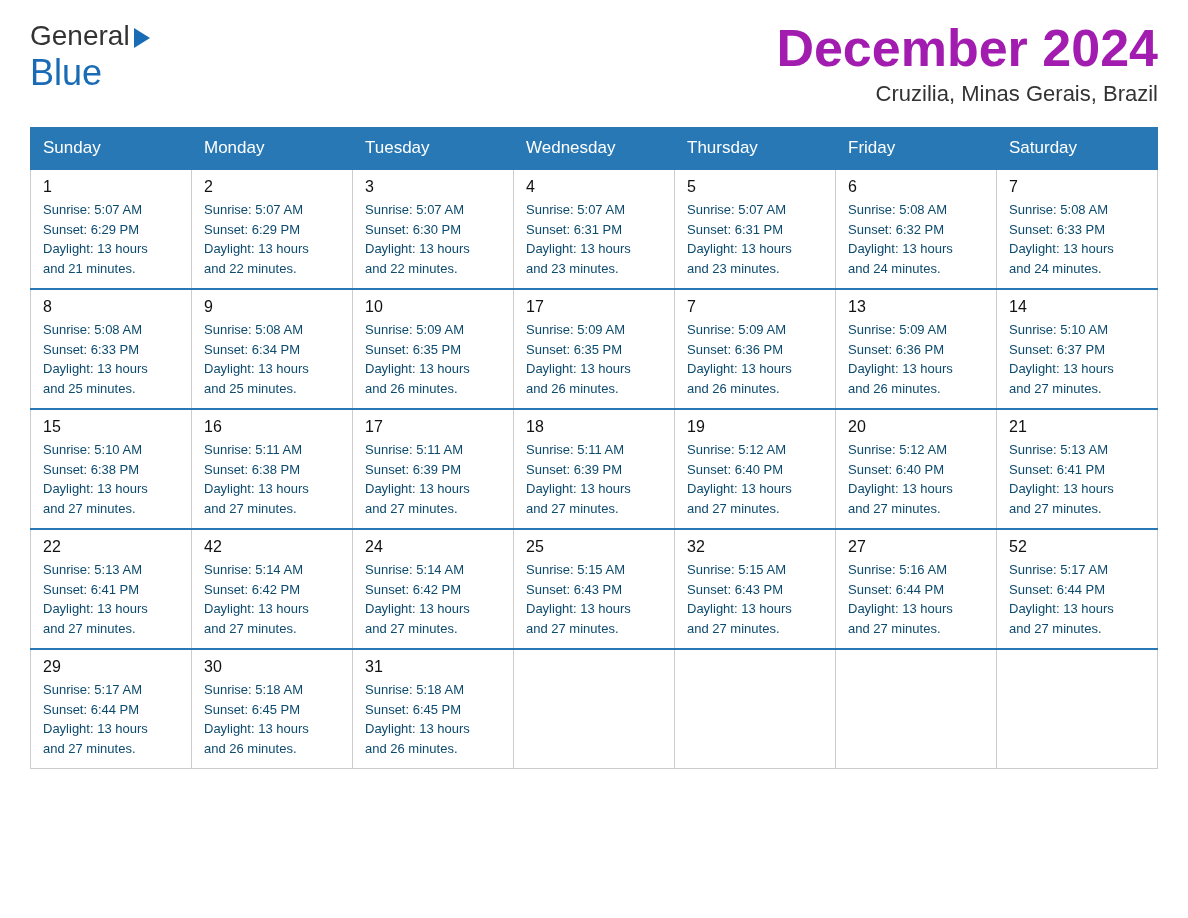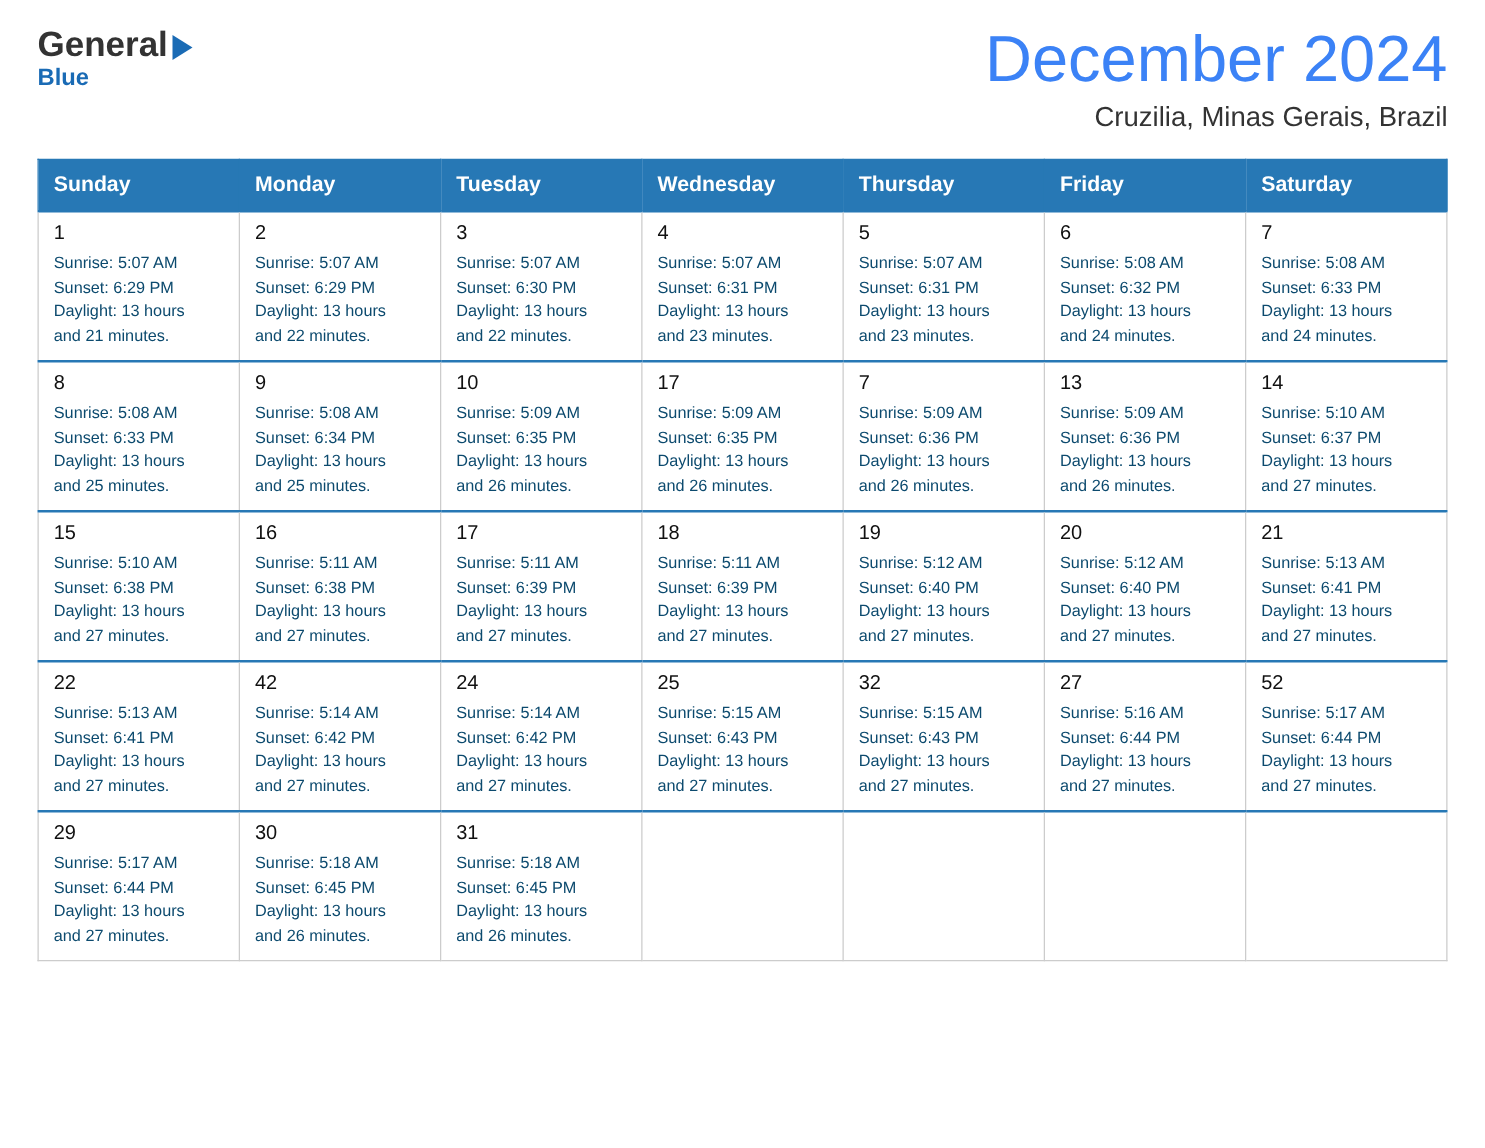--- a/index.html
+++ b/index.html
@@ -22,38 +22,38 @@
     }
     .logo-line1 {
       display: flex;
       align-items: center;
     }
     .title-block {
       text-align: right;
     }
     .month-title {
       font-size: 52px;
-      font-weight: normal;
-      color: #3b82f6;
+      font-weight: bold;
+      color: #a21caf;
       line-height: 1.1;
     }
     .location-title {
       font-size: 22px;
       color: #333;
       margin-top: 4px;
     }
     .calendar-table {
       width: 100%;
       border-collapse: collapse;
     }
     .calendar-table th {
       background-color: #2778b5;
       color: #fff;
       font-size: 17px;
-      font-weight: bold;
+      font-weight: normal;
       padding: 10px 12px;
       text-align: left;
       border: 1px solid #2778b5;
     }
     .calendar-table td {
       vertical-align: top;
       padding: 8px 12px 10px 12px;
       border: 1px solid #ccc;
       border-top: 2px solid #2778b5;
       font-size: 13.5px;
@@ -76,25 +76,25 @@
       border-top: 2px solid #2778b5;
       background: #fff;
     }
   </style>
 </head>
 <body>
 
 <div class="header">
   <div class="logo-wrapper">
     <div class="logo-line1">
-      <span style="font-size:28px;font-weight:bold;color:#333;">General</span>
+      <span style="font-size:28px;font-weight:normal;color:#333;">General</span>
       <span style="display:inline-block;width:0;height:0;border-top:10px solid transparent;border-bottom:10px solid transparent;border-left:16px solid #1a6bb5;margin-left:4px;margin-top:4px;"></span>
     </div>
     <div>
-      <span style="font-size:19px;font-weight:bold;color:#1a6bb5;margin-top:32px;">Blue</span>
+      <span style="font-size:36px;font-weight:normal;color:#1a6bb5;margin-top:32px;">Blue</span>
     </div>
   </div>
   <div class="title-block">
     <div class="month-title">December 2024</div>
     <div class="location-title">Cruzilia, Minas Gerais, Brazil</div>
   </div>
 </div>
 
 <table class="calendar-table">
   <thead>

